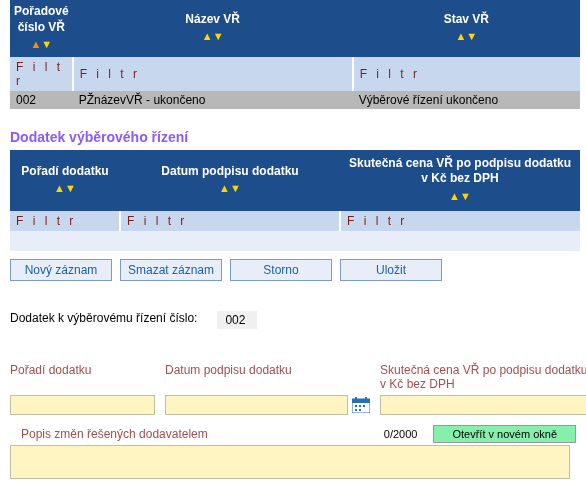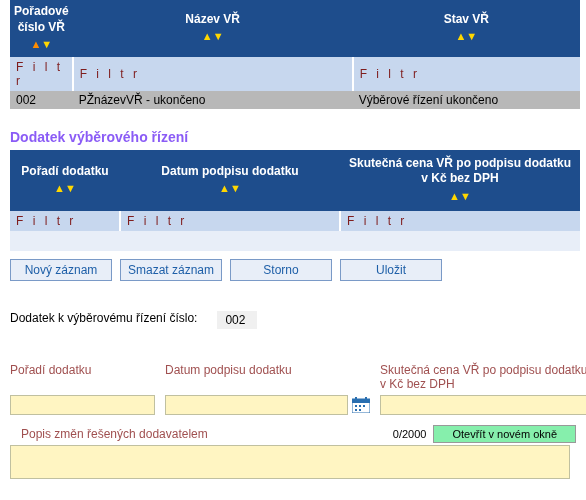--- a/index.html
+++ b/index.html
@@ -78,21 +78,21 @@
     padding: 2px 4px;
     font-size: 12px;
   }
   .date-wrap { position: relative; display: flex; align-items: center; gap: 4px; }
   .date-wrap .field-input { flex: 1; }
   .cal-icon { width: 18px; height: 16px; cursor: pointer; }
   
   .desc-row { margin-top: 10px; }
   .desc-top { display: flex; align-items: center; justify-content: space-between; }
   .desc-top .lbl { color: #a05050; flex: 1; margin-left: 11px; }
-  .counter { font-size: 11px; margin-right: 7px; }
+  .counter { font-size: 11px; margin-right: 16px; }
   .open-btn {
     background: #86efac;
     border: 1px solid #999;
     padding: 2px 18px;
     font-size: 11px;
     cursor: pointer;
   }
   .desc-textarea {
     width: 560px;
     min-height: 18px;

